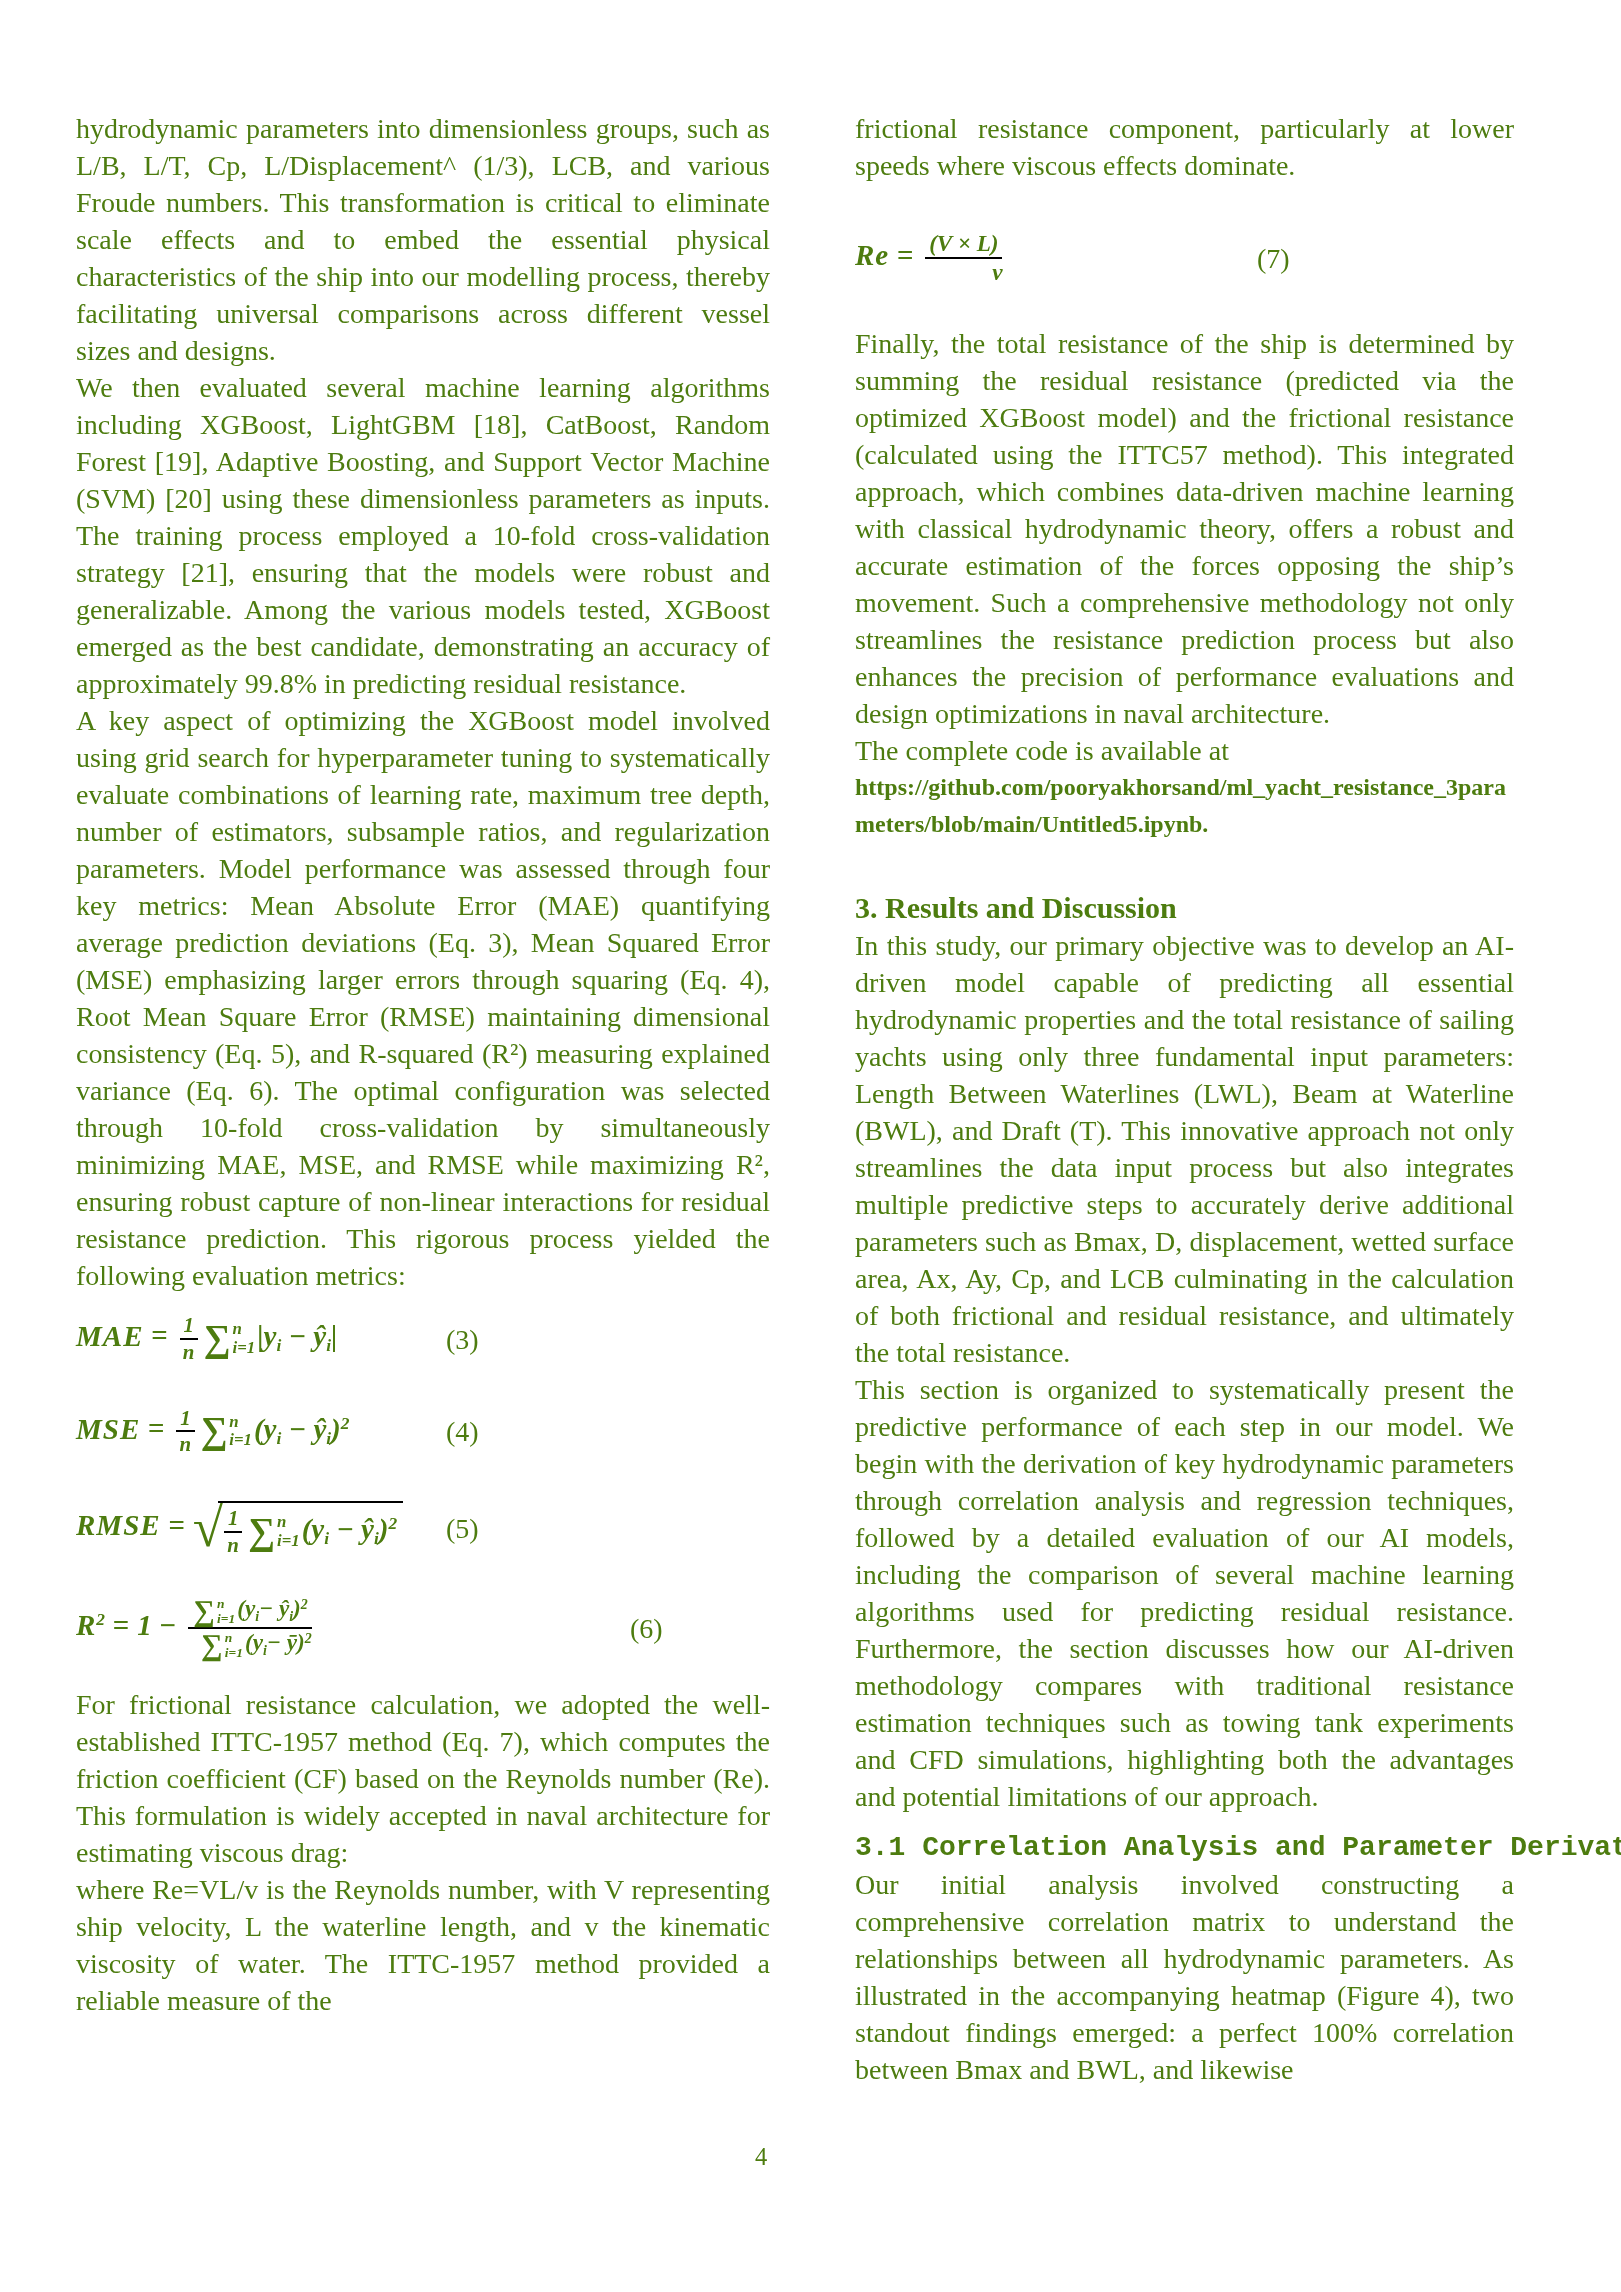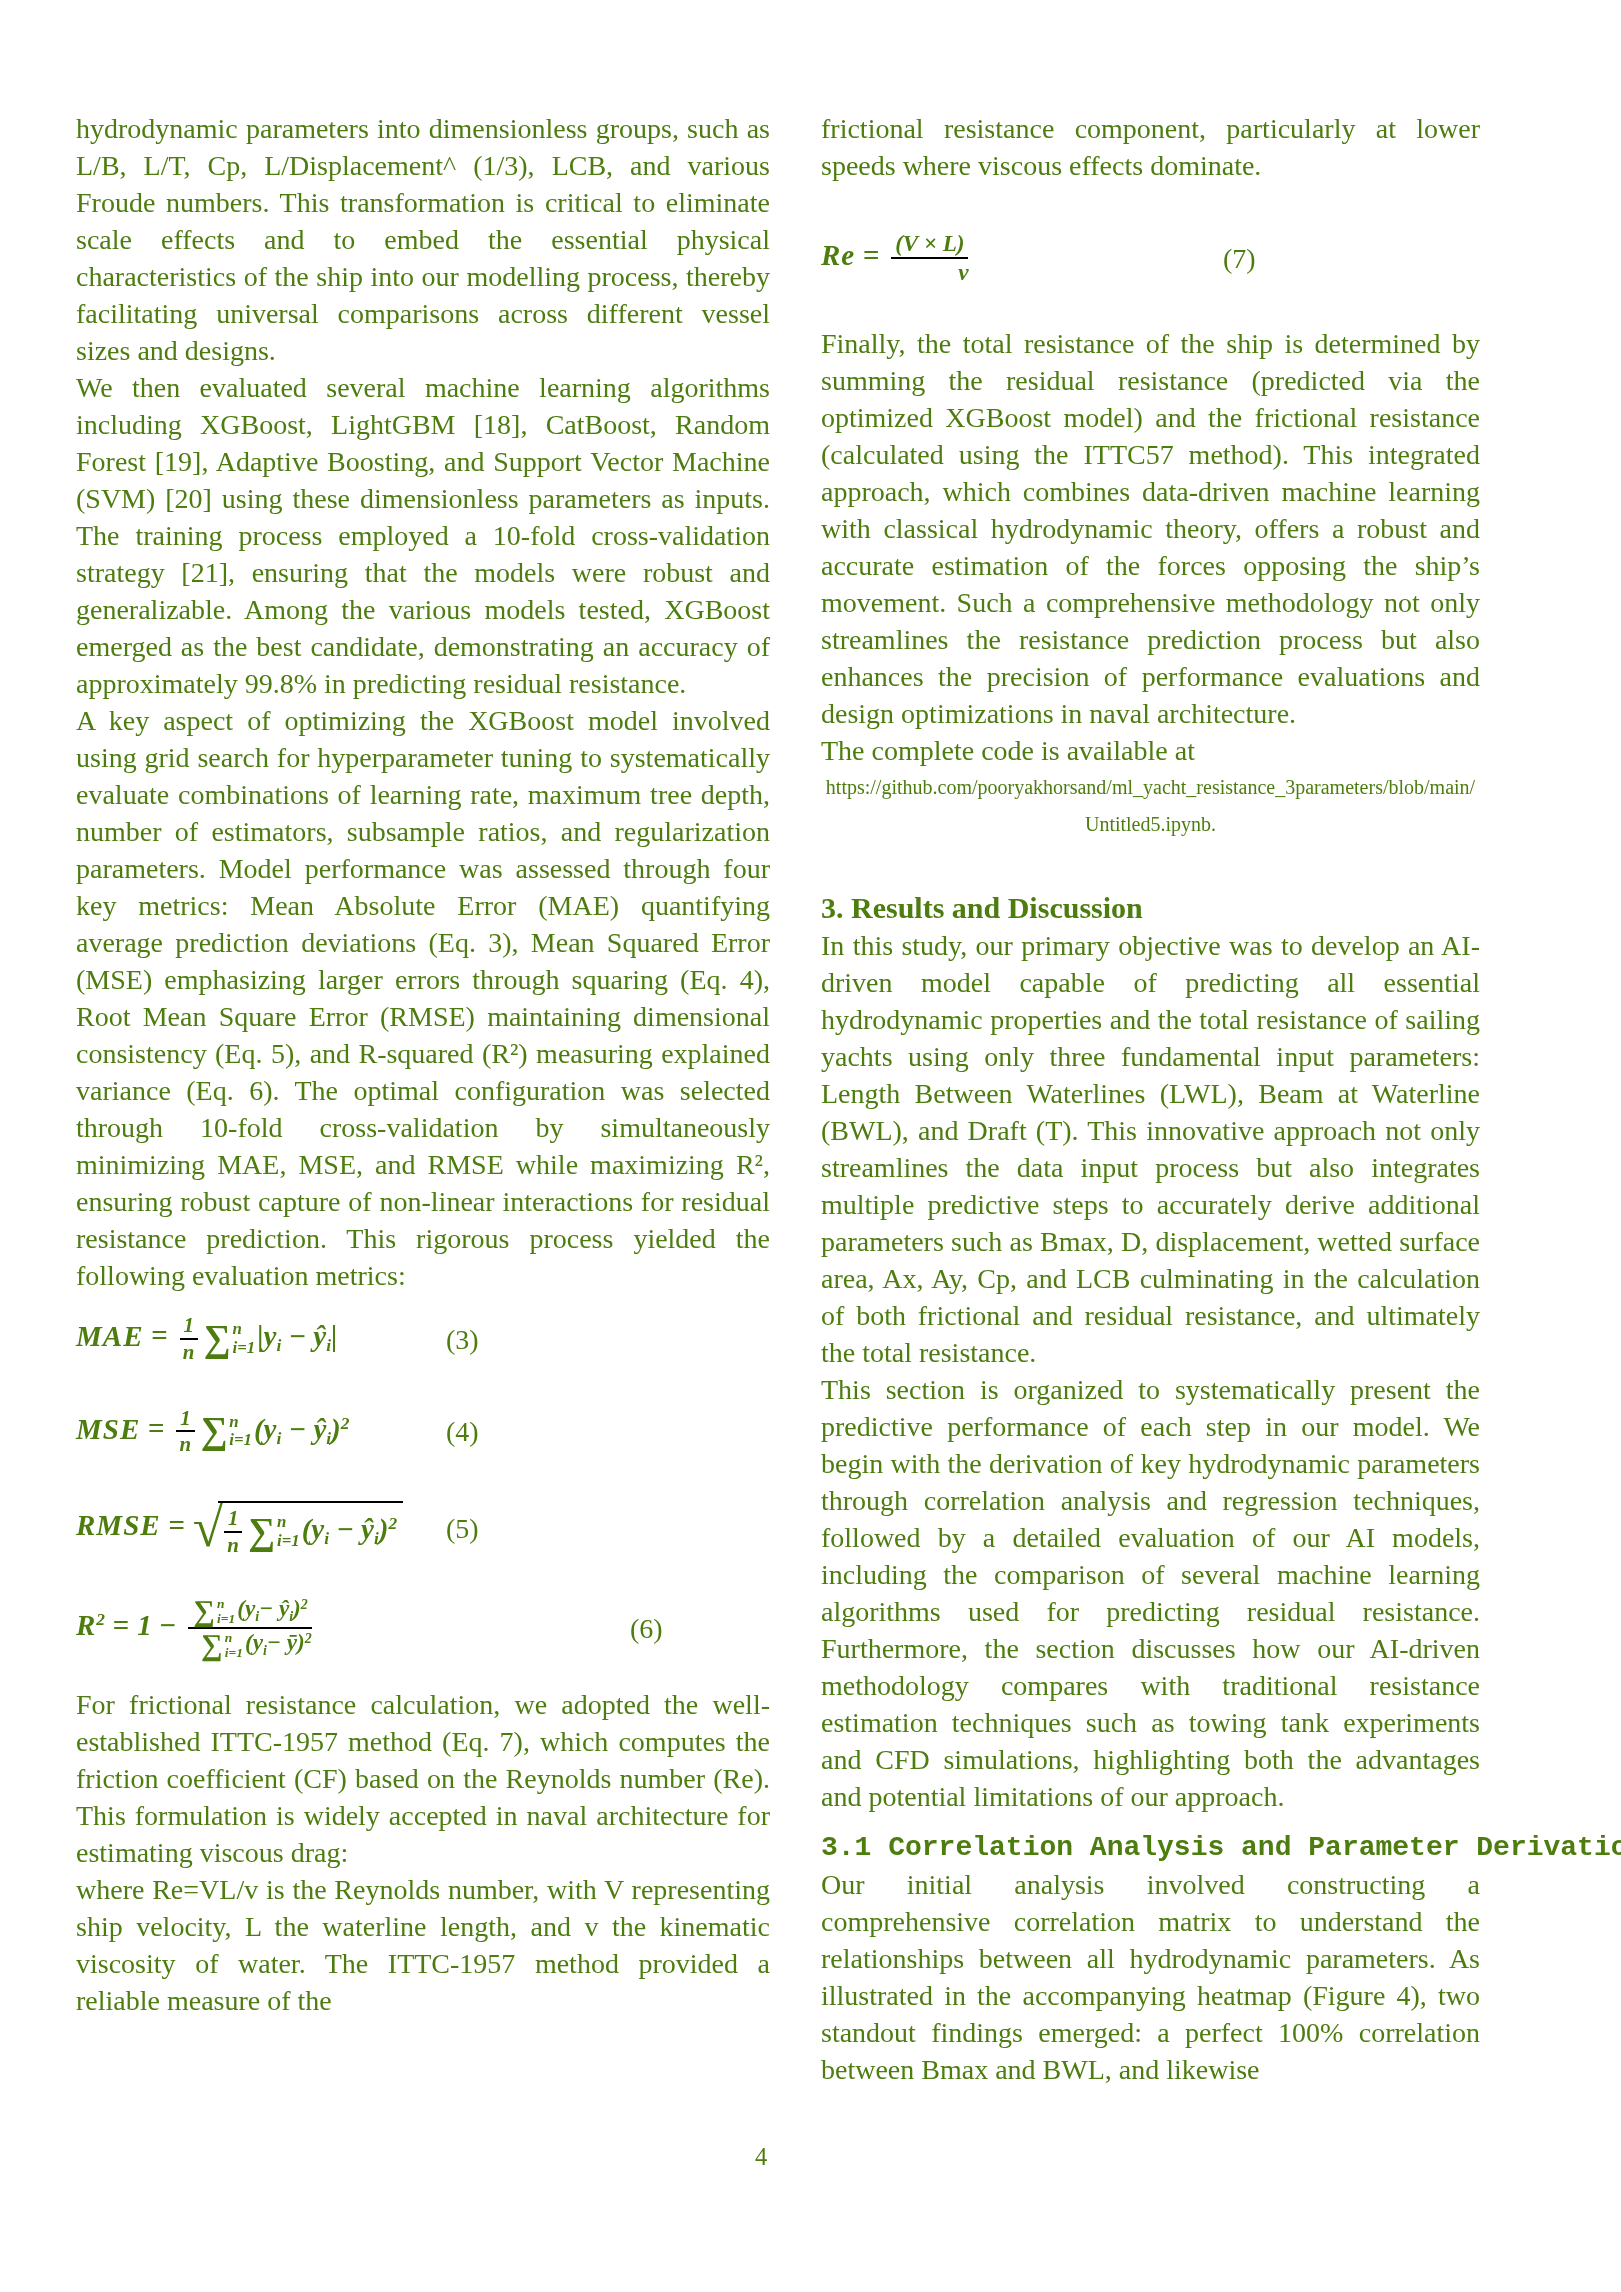--- a/index.html
+++ b/index.html
@@ -6,32 +6,33 @@
   .page{
     position:relative;
     width:1621px;height:2293px;
     background:#ffffff;
     font-family:"Liberation Serif", serif;
     color:#4d7c0f;
     overflow:hidden;
   }
   .column{position:absolute;top:110px;}
   .col-left{left:76px;width:694px;}
-  .col-right{left:821px;width:659px;}
+  .col-right{left:855px;width:659px;}
   p.body-text{
     margin:0;
     font-size:28px;
     line-height:37px;
     text-align:justify;
     text-justify:inter-word;
   }
   .plain-line{font-size:28px;line-height:37px;text-align:left;}
   .url-line{
-    font-size:20px;line-height:37px;text-align:center;
+    font-size:24px;line-height:37px;text-align:left;
     word-break:break-all;
+    font-weight:bold;
   }
   h2.sec-heading{
     margin:0;font-size:30px;line-height:39px;font-weight:bold;
   }
   h3.subsec-heading{
     margin:0;font-size:28px;line-height:37px;font-weight:bold;white-space:nowrap;font-family:Liberation Mono, monospace;
   }
   .sp14{height:13.7px;} .sp20{height:19.6px;} .sp26{height:25.5px;} .sp36{height:35px;} .sp40{height:39px;}
   .sp44{height:43px;} .sp46{height:45px;}
 

